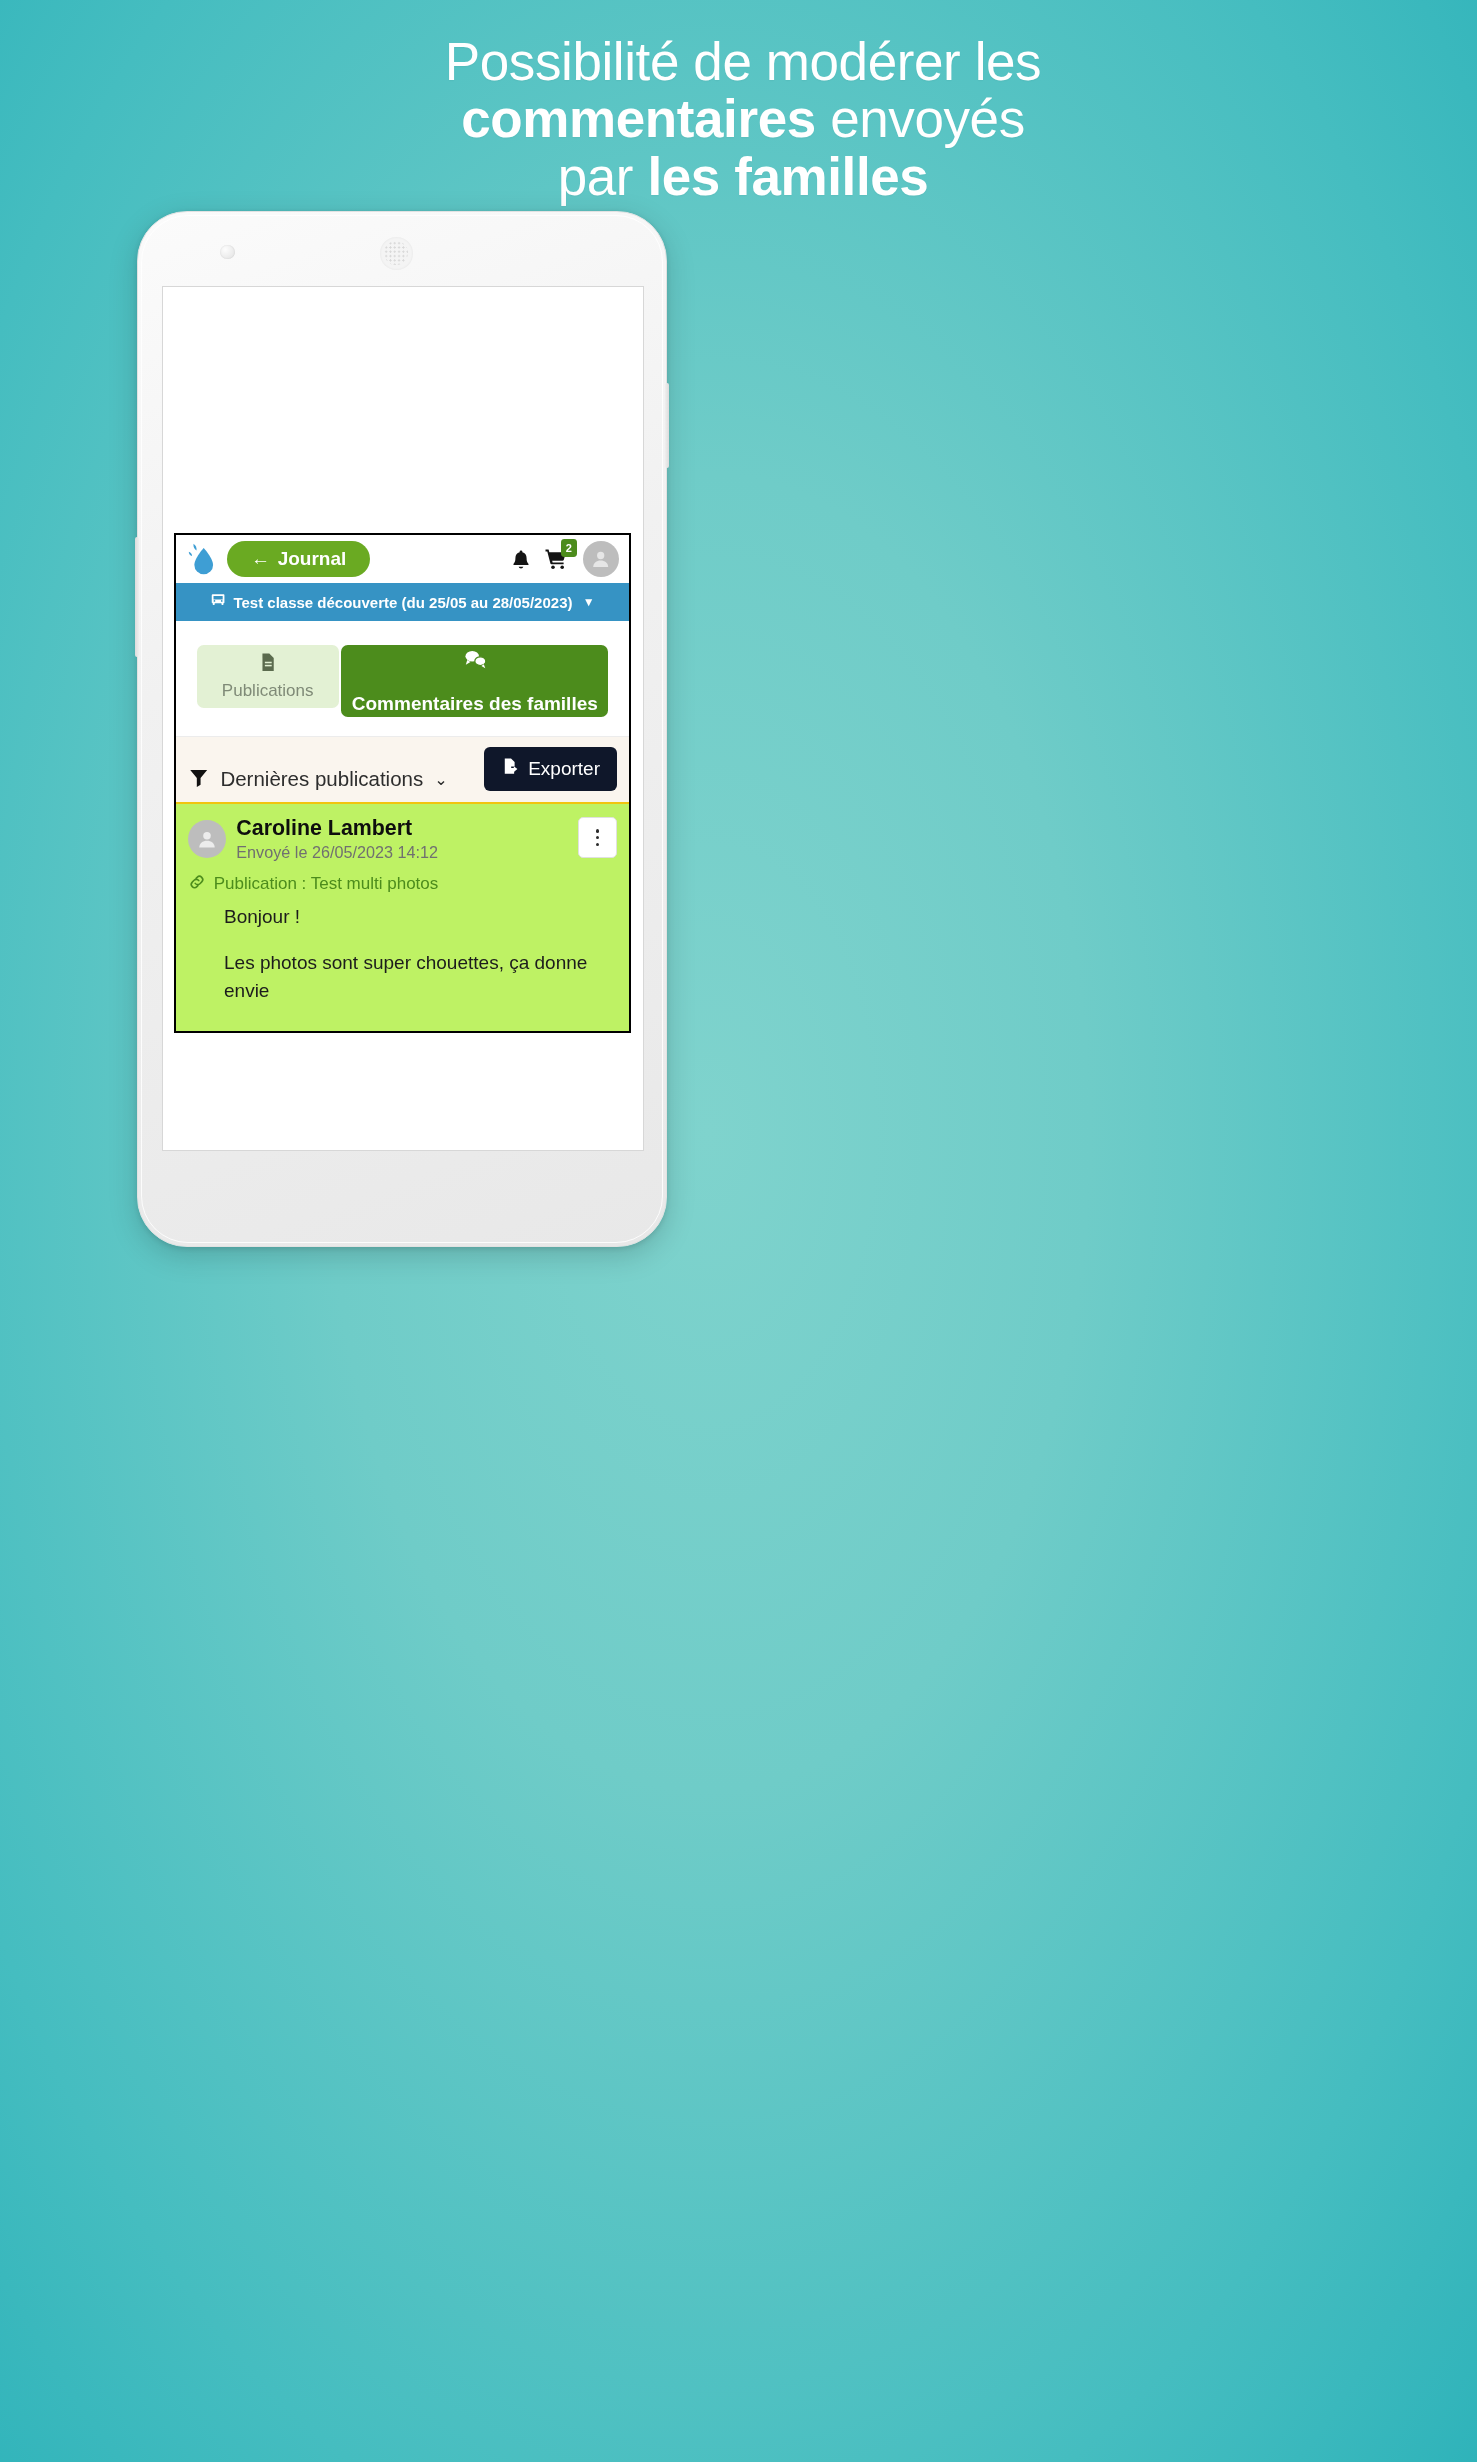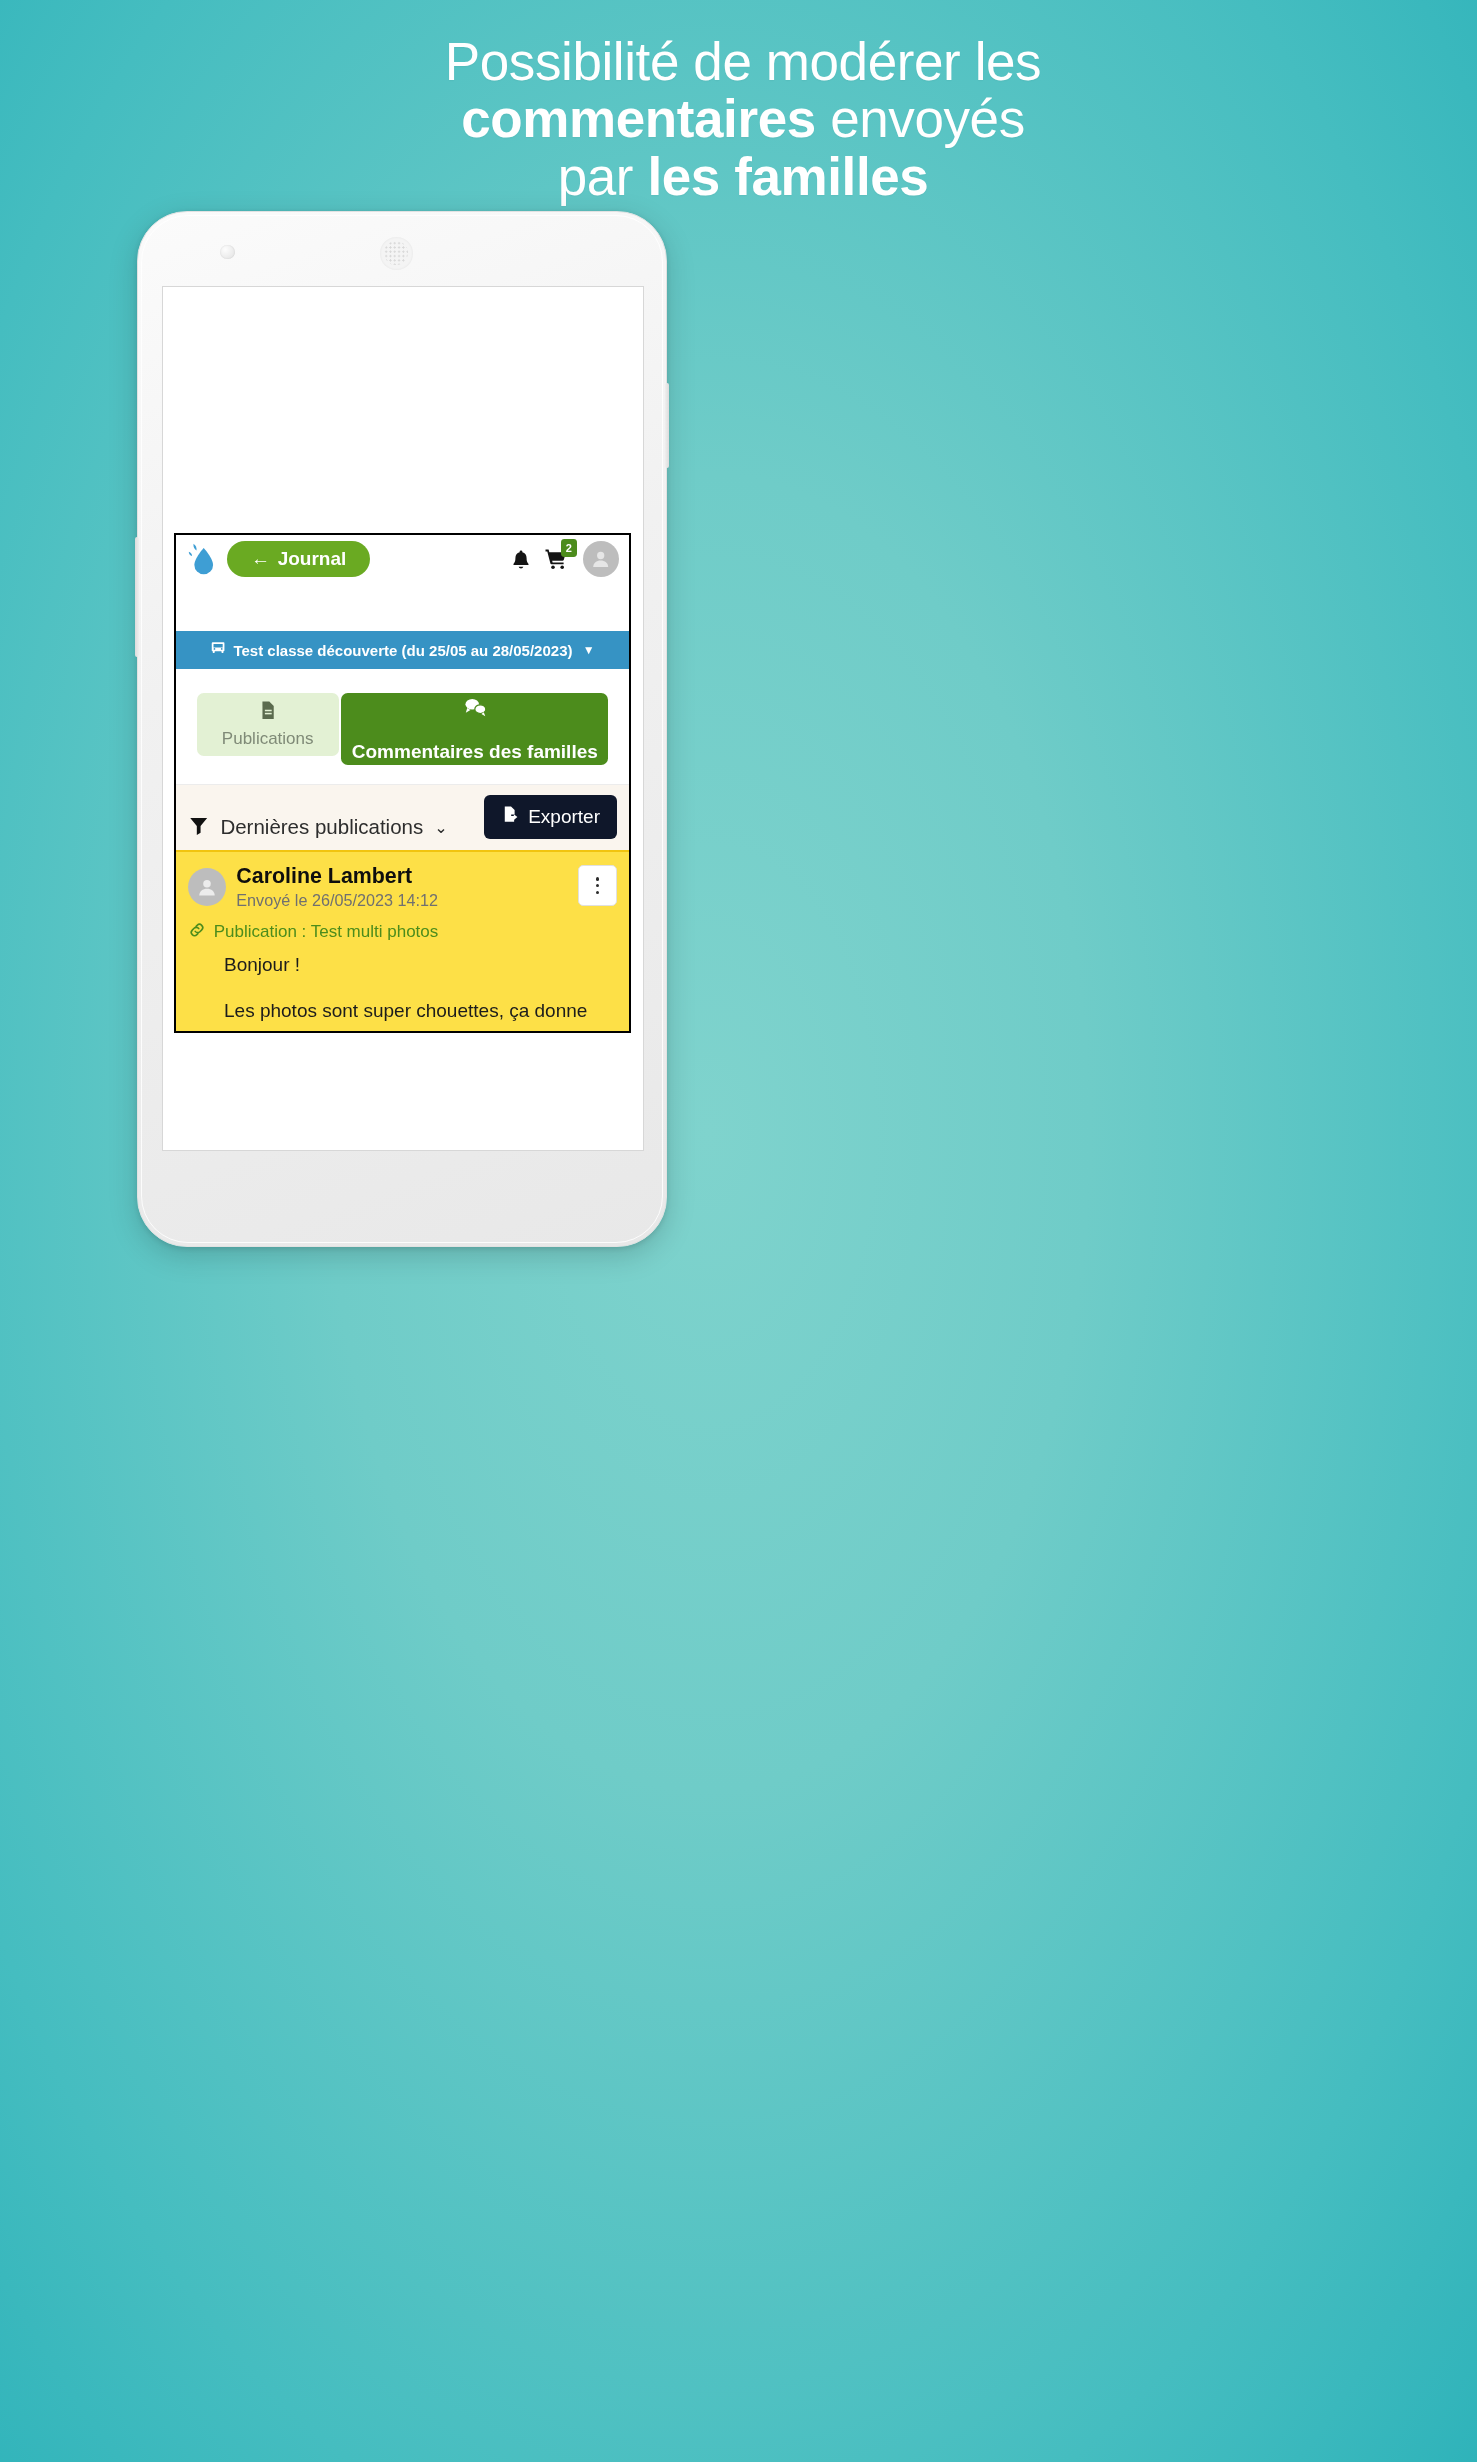--- a/index.html
+++ b/index.html
@@ -145,21 +145,20 @@
     background: #3693c4;
     color: #ffffff;
     display: flex;
     align-items: center;
     justify-content: center;
     gap: 6.8px;
     font-size: 15px;
     font-weight: 600;
     cursor: pointer;
     flex: 0 0 auto;
-    margin-top: 48px;
   }
   .trip-caret { font-size: 12px; margin-left: 3.4px; }
 
   
   .tabs-row {
     background: #ffffff;
     display: flex;
     align-items: flex-start;
     justify-content: center;
     padding: 24px 0 19px;
@@ -211,21 +210,21 @@
     background: #0f172a; color: #fff; border: none;
     border-radius: 6px;
     height: 44px; padding: 0 17px;
     display: flex; align-items: center; gap: 7.7px;
     font-size: 19px; cursor: pointer;
     font-family: "Liberation Sans", sans-serif;
   }
 
   
   .card {
-    background: #fde047;
+    background: #bef264;
     border-top: 2.6px solid #f1c40f;
     border-bottom: 2.6px solid #f1c40f;
     padding: 13.7px 12px 12px;
     flex: 0 0 auto;
   }
   .card-head { display: flex; align-items: flex-start; gap: 10.3px; }
   .avatar-card {
     width: 38px; height: 38px; border-radius: 50%;
     background: #bdbdbd;
     display: flex; align-items: center; justify-content: center;

